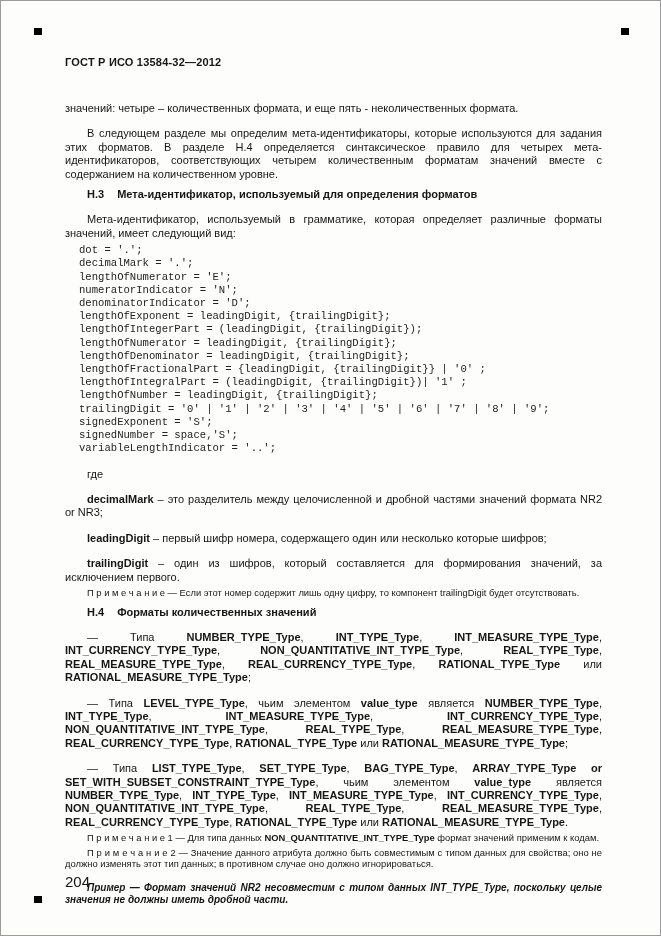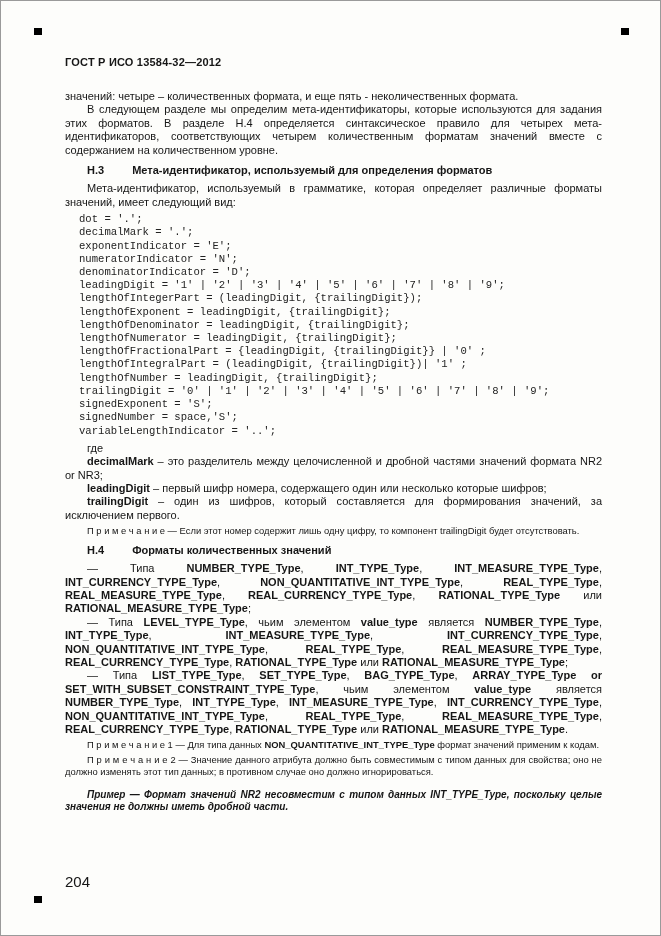--- a/index.html
+++ b/index.html
@@ -9,24 +9,24 @@
     position:relative; width:661px; height:936px;
     background:#fdfdfb; border:1px solid #9a9a9a; overflow:hidden; color:#161616;
   }
   .reg-mark { position:absolute; width:8px; height:7px; background:#000; }
   .reg-tl { left:33px; top:27px; }
   .reg-tr { left:620px; top:27px; }
   .reg-bl { left:33px; top:895px; }
   .header { position:absolute; left:64px; top:55px; font-size:11px; font-weight:700; letter-spacing:.2px; }
   .content { position:absolute; left:64px; top:89px; width:537px; }
   .block { font-size:11px; line-height:13.4px; }
-  .para { text-align:justify; }
+  .para { text-align:justify;margin-top:12px; }
   .indent { text-indent:22px; }
   .heading { font-weight:700; padding-left:22px; margin:7px 0 5px 0; }
-  .heading .h-num { display:inline-block; margin-right:28px; }
+  .heading .h-num { display:inline-block; margin-right:13px; }
   .code {
     font-family:"Liberation Mono", "DejaVu Sans Mono", monospace;
     font-size:10.6px; line-height:13.2px; margin:4px 0 4px 0; padding-left:14px; color:#222;
   }
   .code .code-line { white-space:pre; }
   .note { font-size:9.4px; line-height:11.6px; margin:3px 0; }
   .example { font-size:10px; line-height:11.6px; font-weight:700; font-style:italic; margin:12px 0; }
   .b { font-weight:700; }
   .footer { position:absolute; left:64px; top:872px; font-size:15px; }
 </style>
@@ -41,28 +41,27 @@
   <div class="header">ГОСТ Р ИСО 13584-32—2012</div>
 
   <div class="content">
       <div class="block para"><span>значений: четыре – количественных формата, и еще пять - неколичественных формата.</span></div>
       <div class="block para indent"><span>В следующем разделе мы определим мета-идентификаторы, которые используются для задания этих форматов. В разделе Н.4 определяется синтаксическое правило для четырех мета-идентификаторов, соответствующих четырем количественным форматам значений вместе с содержанием на количественном уровне.</span></div>
       <div class="block heading"><span class="h-num">Н.3</span><span class="h-title">Мета-идентификатор, используемый для определения форматов</span></div>
       <div class="block para indent"><span>Мета-идентификатор, используемый в грамматике, которая определяет различные форматы значений, имеет следующий вид:</span></div>
       <div class="block code">
         <div class="code-line">dot = '.';</div>
         <div class="code-line">decimalMark = '.';</div>
-        <div class="code-line">exponentIndicator = 'E';</div>
+        <div class="code-line">lengthOfNumerator = 'E';</div>
         <div class="code-line">numeratorIndicator = 'N';</div>
         <div class="code-line">denominatorIndicator = 'D';</div>
-        <div class="code-line">leadingDigit = '1' | '2' | '3' | '4' | '5' | '6' | '7' | '8' | '9';</div>
+        <div class="code-line">lengthOfExponent = leadingDigit, {trailingDigit};</div>
         <div class="code-line">lengthOfIntegerPart = (leadingDigit, {trailingDigit});</div>
-        <div class="code-line">lengthOfExponent = leadingDigit, {trailingDigit};</div>
+        <div class="code-line">lengthOfNumerator = leadingDigit, {trailingDigit};</div>
         <div class="code-line">lengthOfDenominator = leadingDigit, {trailingDigit};</div>
-        <div class="code-line">lengthOfNumerator = leadingDigit, {trailingDigit};</div>
         <div class="code-line">lengthOfFractionalPart = {leadingDigit, {trailingDigit}} | '0' ;</div>
         <div class="code-line">lengthOfIntegralPart = (leadingDigit, {trailingDigit})| '1' ;</div>
         <div class="code-line">lengthOfNumber = leadingDigit, {trailingDigit};</div>
         <div class="code-line">trailingDigit = '0' | '1' | '2' | '3' | '4' | '5' | '6' | '7' | '8' | '9';</div>
         <div class="code-line">signedExponent = 'S';</div>
         <div class="code-line">signedNumber = space,'S';</div>
         <div class="code-line">variableLengthIndicator = '..';</div>
       </div>
       <div class="block para indent"><span>где</span></div>
       <div class="block para indent"><span class="b">decimalMark</span><span> – это разделитель между целочисленной и дробной частями значений формата NR2 or NR3;</span></div>

